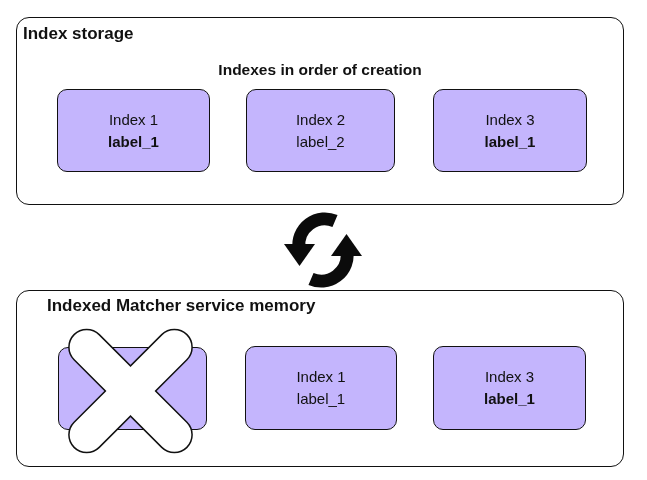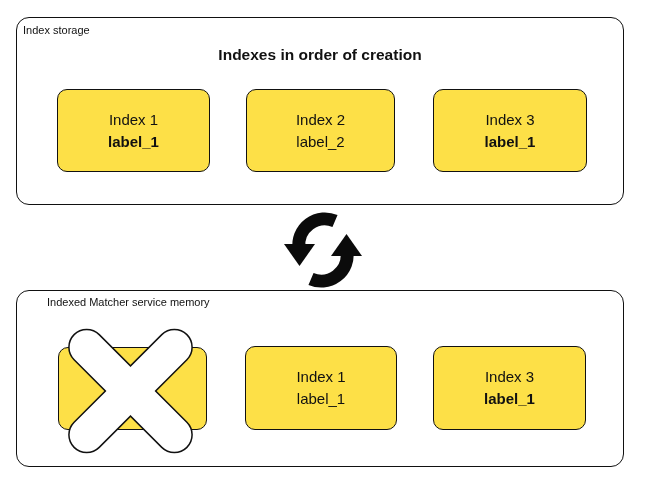--- a/index.html
+++ b/index.html
@@ -18,36 +18,37 @@
   }
   .container {
     position: absolute;
     border: 1.6px solid #111111;
     border-radius: 13px;
     background: #ffffff;
     box-sizing: border-box;
   }
   .container-title {
     position: absolute;
-    font-size: 11px;
-    font-weight: normal;
+    font-size: 17px;
+    font-weight: bold;
     white-space: nowrap;
   }
   .row-title {
     position: absolute;
     font-size: 15.5px;
     font-weight: bold;
     text-align: center;
     white-space: nowrap;
+    margin-top: 15px;
   }
   .index-box {
     position: absolute;
     border: 1.3px solid #111111;
     border-radius: 10px;
-    background: #fde047;
+    background: #c4b5fd;
     box-sizing: border-box;
     display: flex;
     flex-direction: column;
     align-items: center;
     justify-content: center;
     font-size: 15px;
     line-height: 22px;
     text-align: center;
   }
   .index-box .line2[data-weight="bold"] { font-weight: bold; }

